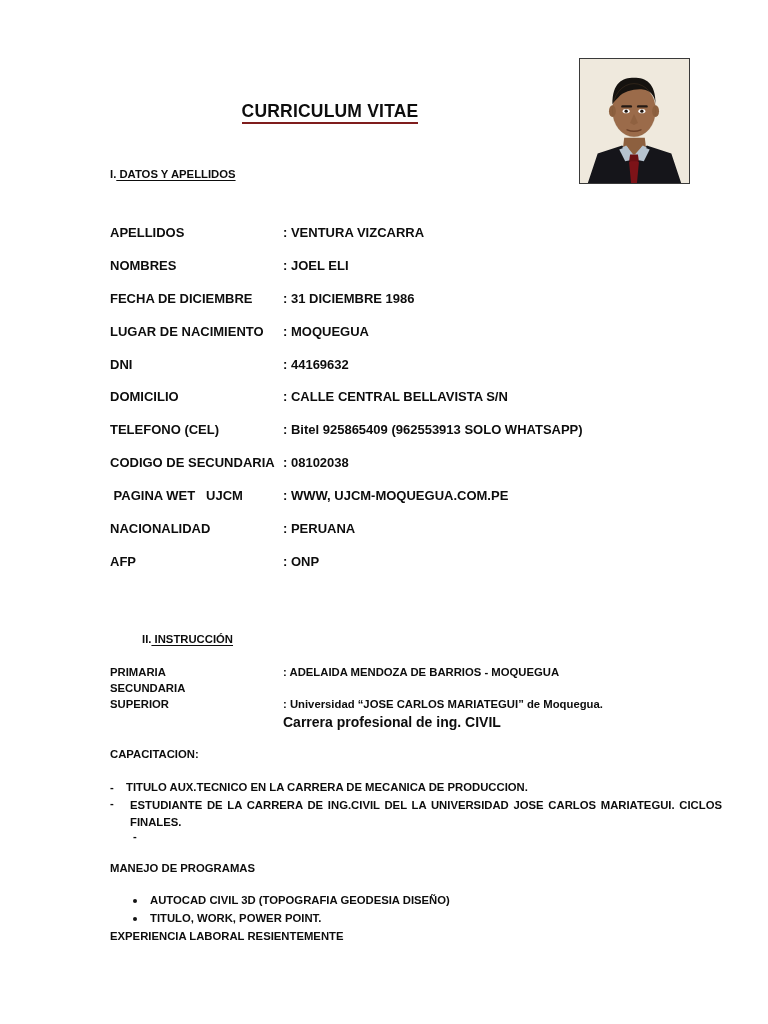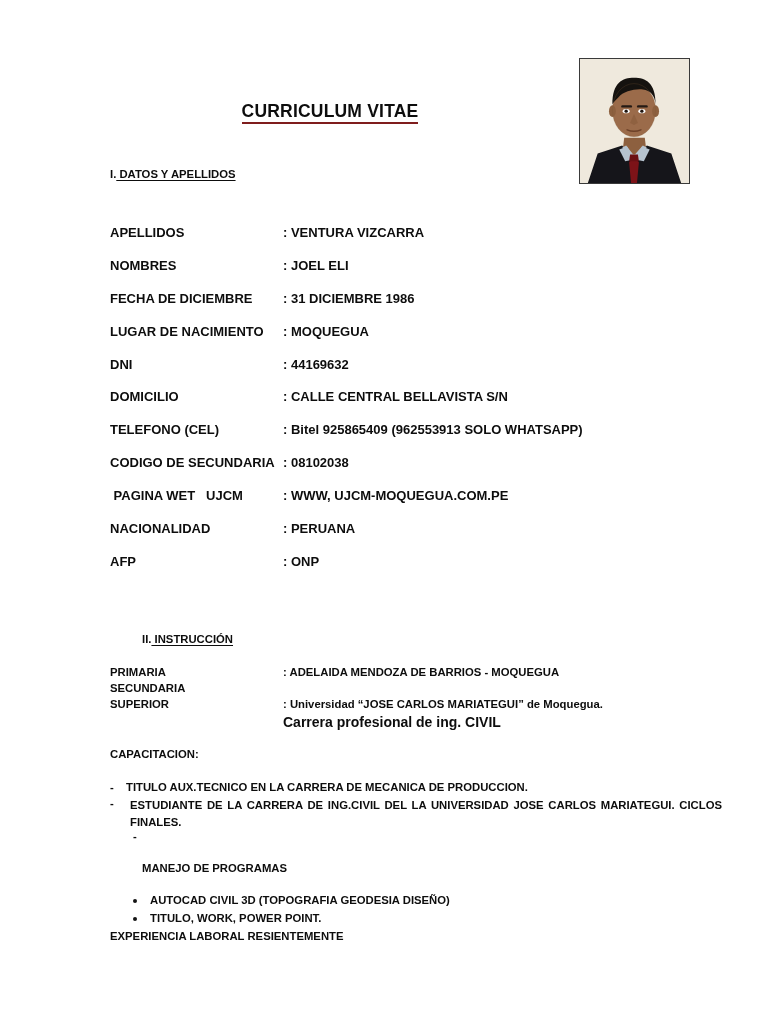--- a/index.html
+++ b/index.html
@@ -69,21 +69,21 @@
   #sec2 { top: 633px; padding-left: 32px; }
 
   .plain-head {
     position: absolute;
     left: 110px;
     font-size: 11.3px;
     font-weight: bold;
     white-space: nowrap;
   }
   #cap-head { top: 748px; }
-  #prog-head { top: 862px; margin-left: 32px; }
+  #prog-head { top: 862px; }
   #exp-head { top: 930px; }
 
   
   .data-list {
     position: absolute;
     left: 0;
     top: 225px;
     width: 768px;
   }
   .data-row {

